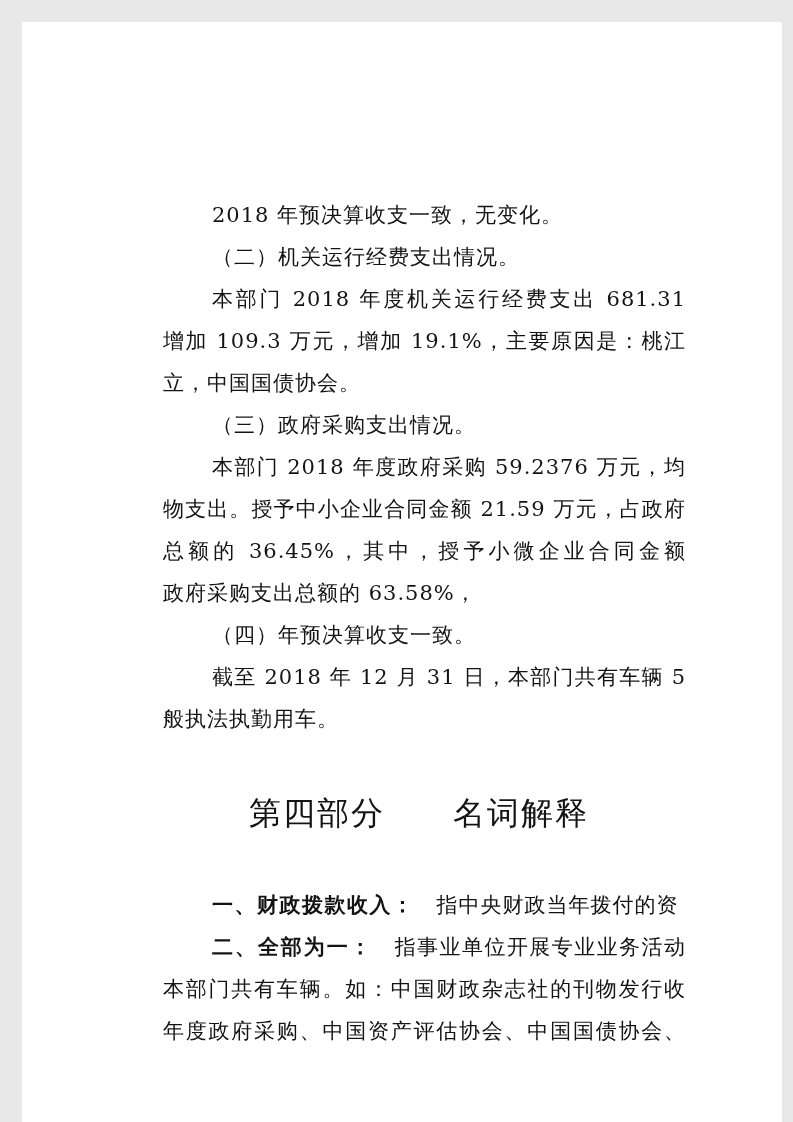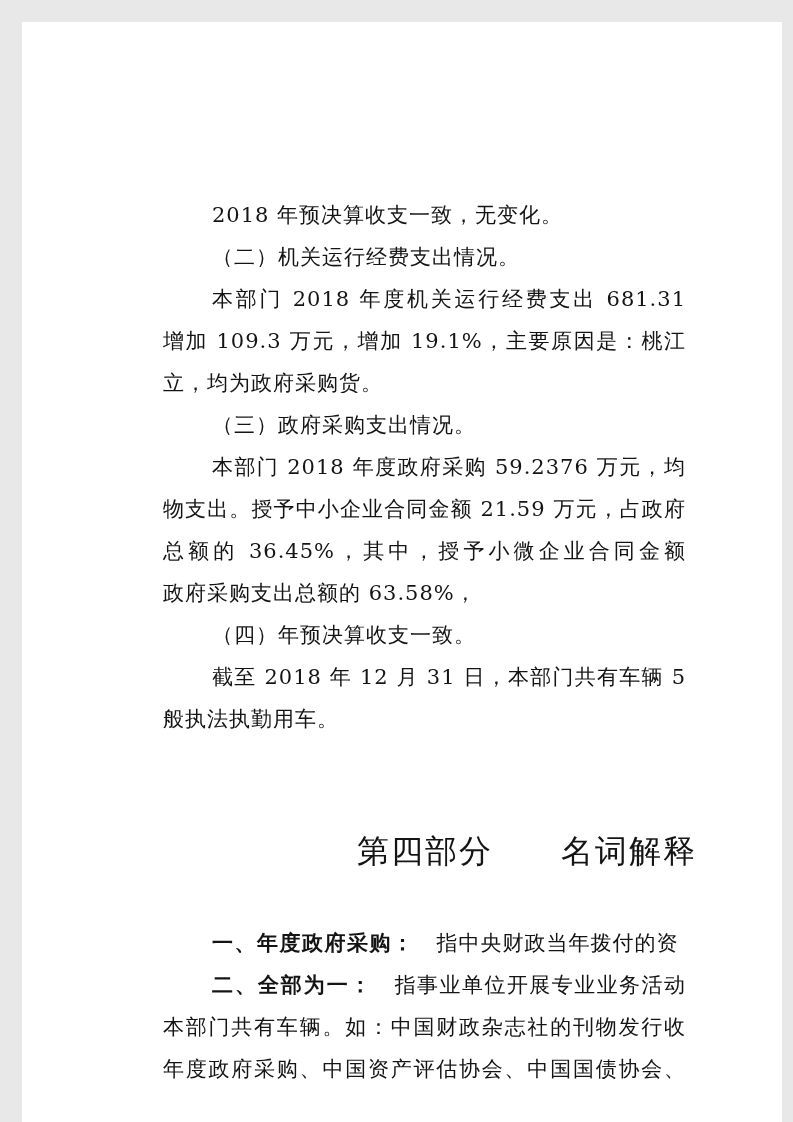--- a/index.html
+++ b/index.html
@@ -30,58 +30,58 @@
     text-align: justify;
     text-align-last: justify;
     text-justify: inter-character;
   }
   .bold-lead {
     font-weight: bold;
     font-family: "DejaVu Sans", "Liberation Sans", sans-serif;
     letter-spacing: 1.5px;
   }
   .section-heading {
-    margin-top: 75px;
+    margin-top: 37px;
     height: 50px;
     line-height: 50px;
     font-size: 32px;
-    text-align: right;
+    text-align: center;
     letter-spacing: 2px;
     font-family: "DejaVu Serif", "Liberation Serif", serif;
     font-weight: normal;
   }
   .definitions {
     margin-top: 35px;
   }
 </style>
 </head>
 <body>
 
 <div class="page">
   <div class="content">
 
     <div class="body-lines">
         <div class="line indent"><span>2018 年预决算收支一致，无变化。</span></div>
         <div class="line indent"><span>（二）机关运行经费支出情况。</span></div>
         <div class="line indent justify"><span>本部门 2018 年度机关运行经费支出 681.31 万元，较上年</span></div>
         <div class="line justify"><span>增加 109.3 万元，增加 19.1%，主要原因是：桃江县监委成</span></div>
-        <div class="line"><span>立，均为政府采购货。</span></div>
+        <div class="line"><span>立，中国国债协会。</span></div>
         <div class="line indent"><span>（三）政府采购支出情况。</span></div>
         <div class="line indent justify"><span>本部门 2018 年度政府采购 59.2376 万元，均为政府采购货</span></div>
         <div class="line justify"><span>物支出。授予中小企业合同金额 21.59 万元，占政府采购支出</span></div>
         <div class="line justify"><span>总额的 36.45%，其中，授予小微企业合同金额 13.73 万元，占</span></div>
         <div class="line"><span>政府采购支出总额的 63.58%，</span></div>
         <div class="line indent"><span>（四）年预决算收支一致。</span></div>
         <div class="line indent justify"><span>截至 2018 年 12 月 31 日，本部门共有车辆 5 辆，全部为一</span></div>
         <div class="line"><span>般执法执勤用车。</span></div>
       </div>
 
     <div class="section-heading">第四部分　　名词解释</div>
 
     <div class="definitions">
-        <div class="line indent"><span class="bold-lead">一、年度政府采购：</span><span>指中央财政当年拨付的资金。</span></div>
+        <div class="line indent"><span class="bold-lead">一、财政拨款收入：</span><span>指中央财政当年拨付的资金。</span></div>
         <div class="line indent justify"><span class="bold-lead">二、全部为一：</span><span>指事业单位开展专业业务活动及辅助活动</span></div>
         <div class="line justify"><span>本部门共有车辆。如：中国财政杂志社的刊物发行收入，中国注</span></div>
         <div class="line justify"><span>年度政府采购、中国资产评估协会、中国国债协会、中国会计</span></div>
       </div>
 
   </div>
 </div>
 
 </body></html>

